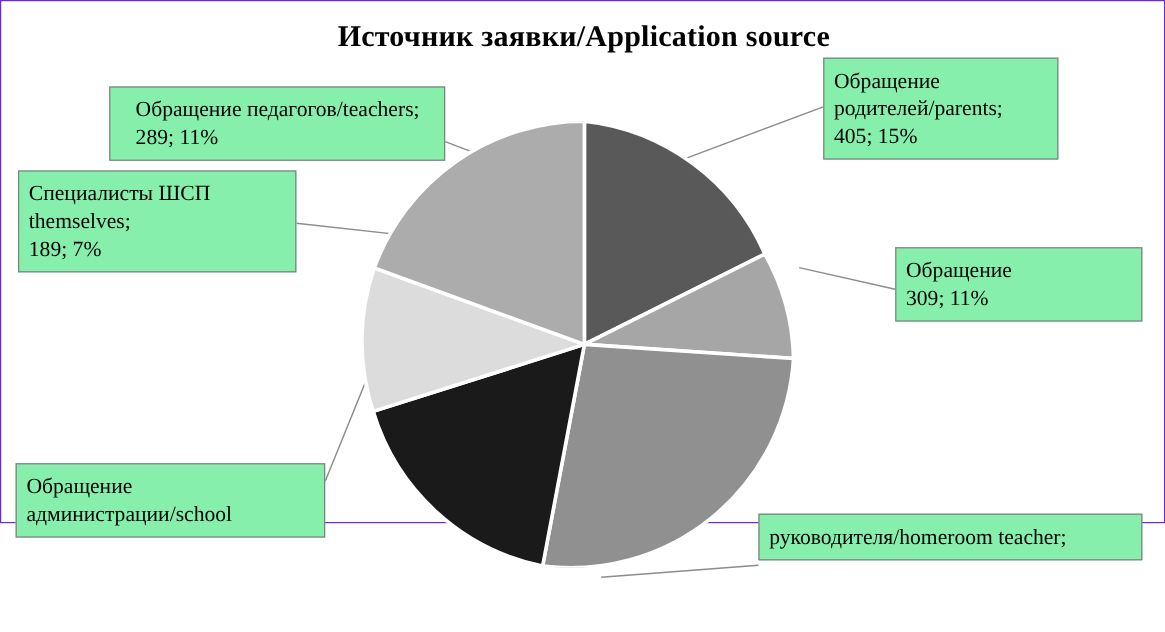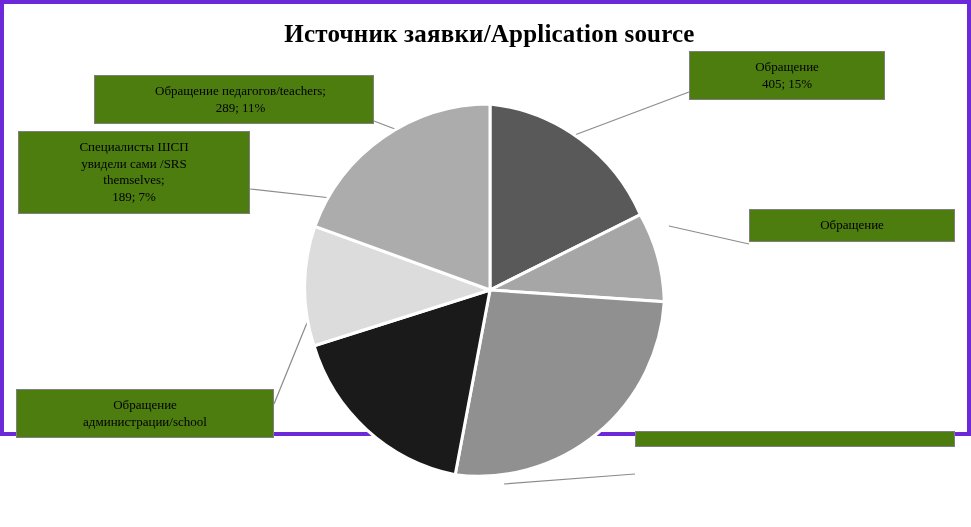--- a/index.html
+++ b/index.html
@@ -11,21 +11,21 @@
     height: 527px;
     background: #ffffff;
     font-family: "Liberation Serif", serif;
     color: #000000;
     overflow: hidden;
   }
   #chart-frame {
     position: relative;
     width: 971px;
     height: 436px;
-    border: 4px solid #6d28d9;
+    border: 1px solid #6d28d9;
     box-sizing: border-box;
     background: #ffffff;
   }
   #chart-title {
     position: absolute;
     top: 16px;
     left: 0;
     width: 971px;
     text-align: center;
     font-size: 25px;
@@ -38,42 +38,42 @@
     top: 100px;
     width: 372px;
     height: 372px;
   }
   #pie-svg {
     display: block;
   }
   .callout {
     position: absolute;
     border: 1px solid #7f7f7f;
-    background: #4d7c0f;
+    background: #86efac;
     box-sizing: border-box;
-    font-size: 13px;
+    font-size: 18px;
     line-height: 1.28;
-    text-align: center;
+    text-align: left;
     padding: 7px 8px;
     color: #000;
   }
   .leader-layer {
     position: absolute;
     left: 0;
     top: 0;
     width: 971px;
     height: 527px;
     pointer-events: none;
   }
   
   #callout-parents   { left: 685px; top: 47px;  width: 196px; }
   #callout-students  { left: 745px; top: 205px; width: 206px; }
   #callout-homeroom  { left: 631px; top: 427px; width: 320px; }
   #callout-admin     { left: 12px;  top: 385px; width: 258px; }
-  #callout-srs       { left: 14px;  top: 127px; width: 232px; }
+  #callout-srs       { left: 14px;  top: 141px; width: 232px; }
   #callout-teachers  { left: 90px;  top: 71px;  width: 280px; padding-left: 21px; }
 </style>
 </head>
 <body>
 
 <div id="chart-frame">
 
   <div id="chart-title">Источник заявки/Application source</div>
 
   <svg class="leader-layer" viewBox="0 0 971 527">
@@ -105,38 +105,40 @@
       <path d="M186 186 L151.2 370.7 A186 186 0 0 1 10.0 241.8 Z" fill="#1A1A1A" stroke="#ffffff" stroke-width="3"></path>
 
       <path d="M186 186 L10.0 241.8 A186 186 0 0 1 10.9 122.3 Z" fill="#DCDCDC" stroke="#ffffff" stroke-width="3"></path>
 
       <path d="M186 186 L10.9 122.3 A186 186 0 0 1 186 0 Z" fill="#ACACAC" stroke="#ffffff" stroke-width="3"></path>
     </svg>
   </div>
 
   <div class="callout" id="callout-parents">
     <div>Обращение</div>
+    <div>родителей/parents;</div>
     <div>405; 15%</div>
   </div>
 
   <div class="callout" id="callout-students">
     <div>Обращение</div>
+    <div>309; 11%</div>
   </div>
 
   <div class="callout" id="callout-homeroom">
+    <div>руководителя/homeroom teacher;</div>
   </div>
 
   <div class="callout" id="callout-admin">
     <div>Обращение</div>
     <div>администрации/school</div>
   </div>
 
   <div class="callout" id="callout-srs">
     <div>Специалисты ШСП</div>
-    <div>увидели сами /SRS</div>
     <div>themselves;</div>
     <div>189; 7%</div>
   </div>
 
   <div class="callout" id="callout-teachers">
     <div>Обращение педагогов/teachers;</div>
     <div>289; 11%</div>
   </div>
 
 </div>

